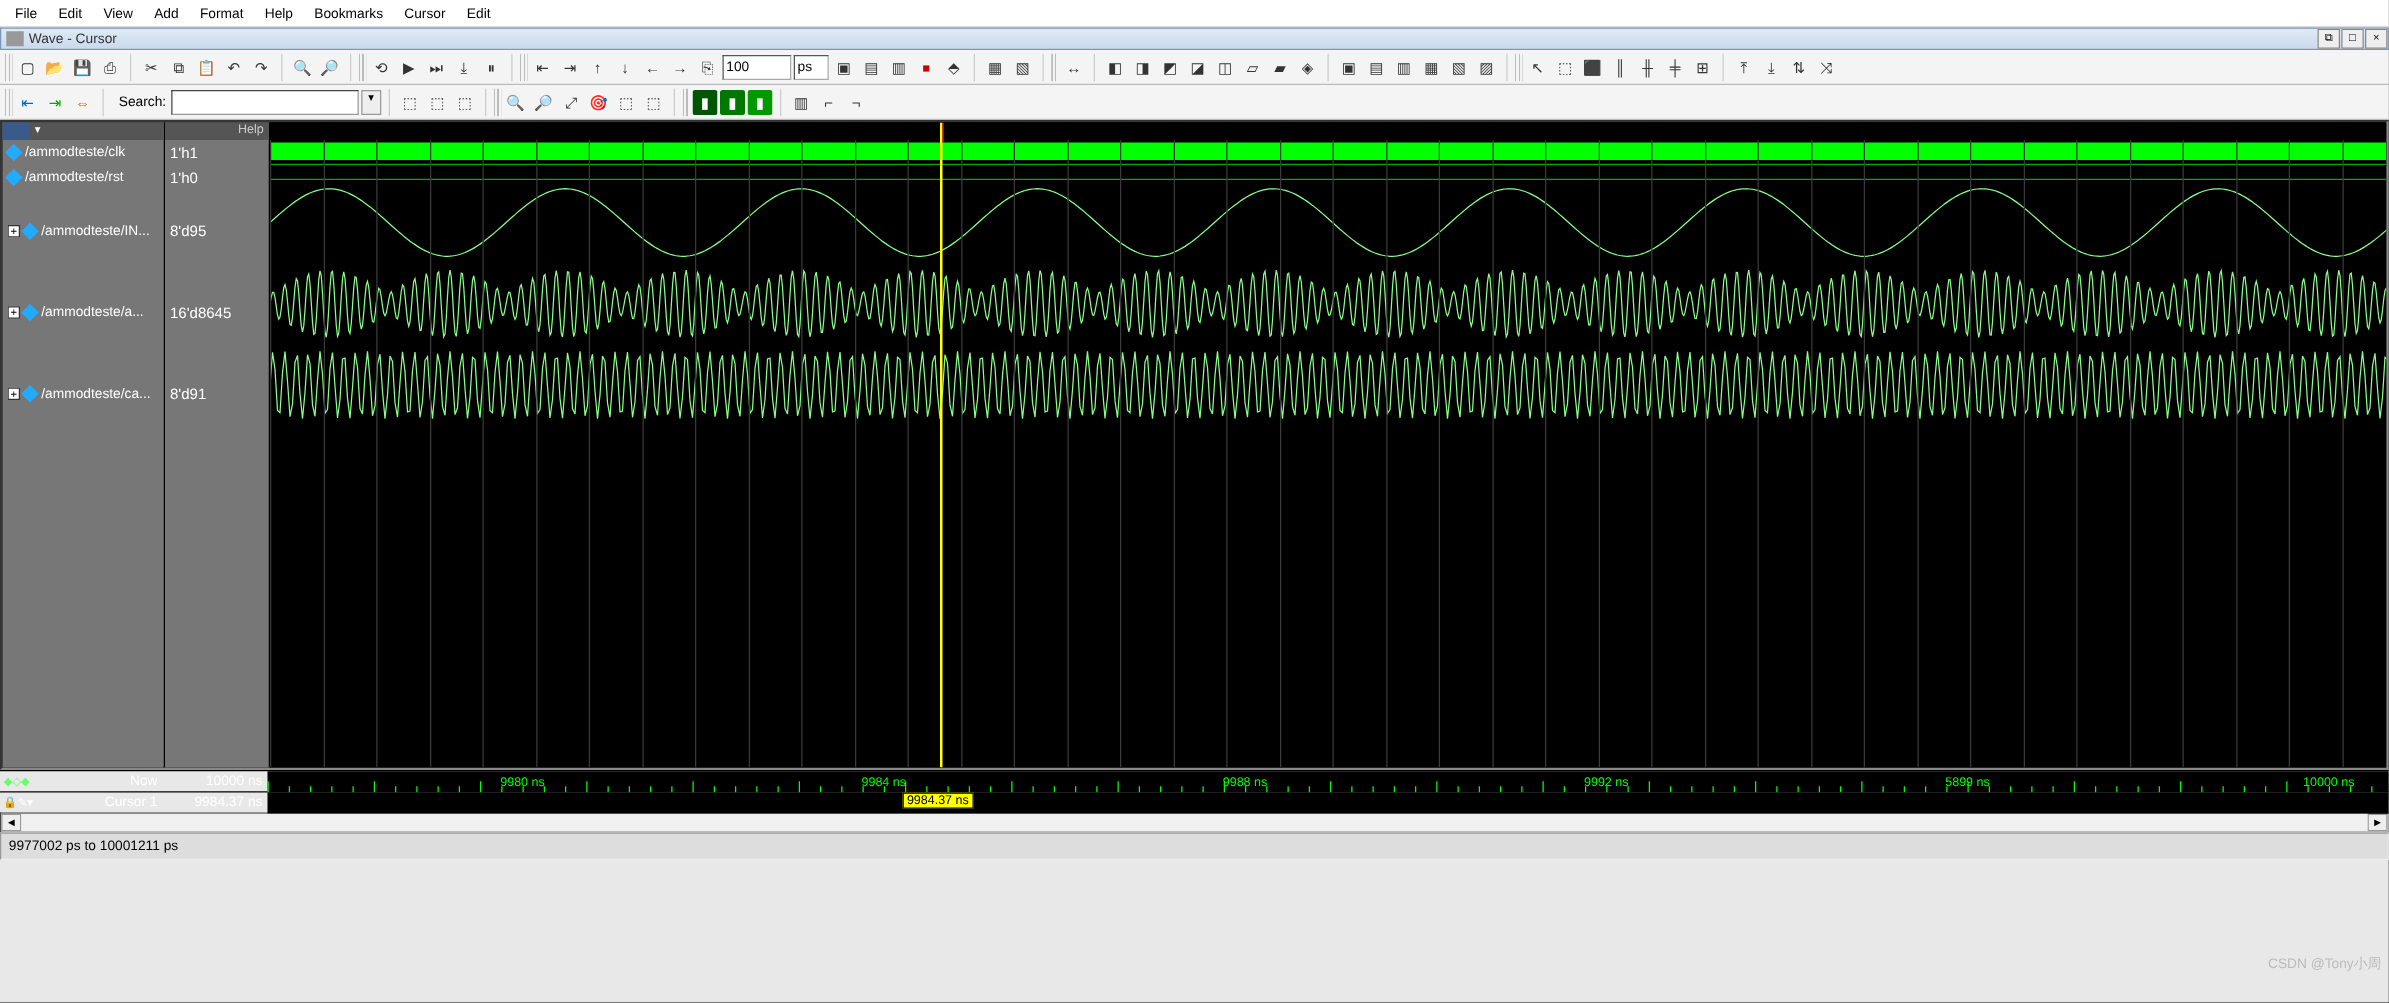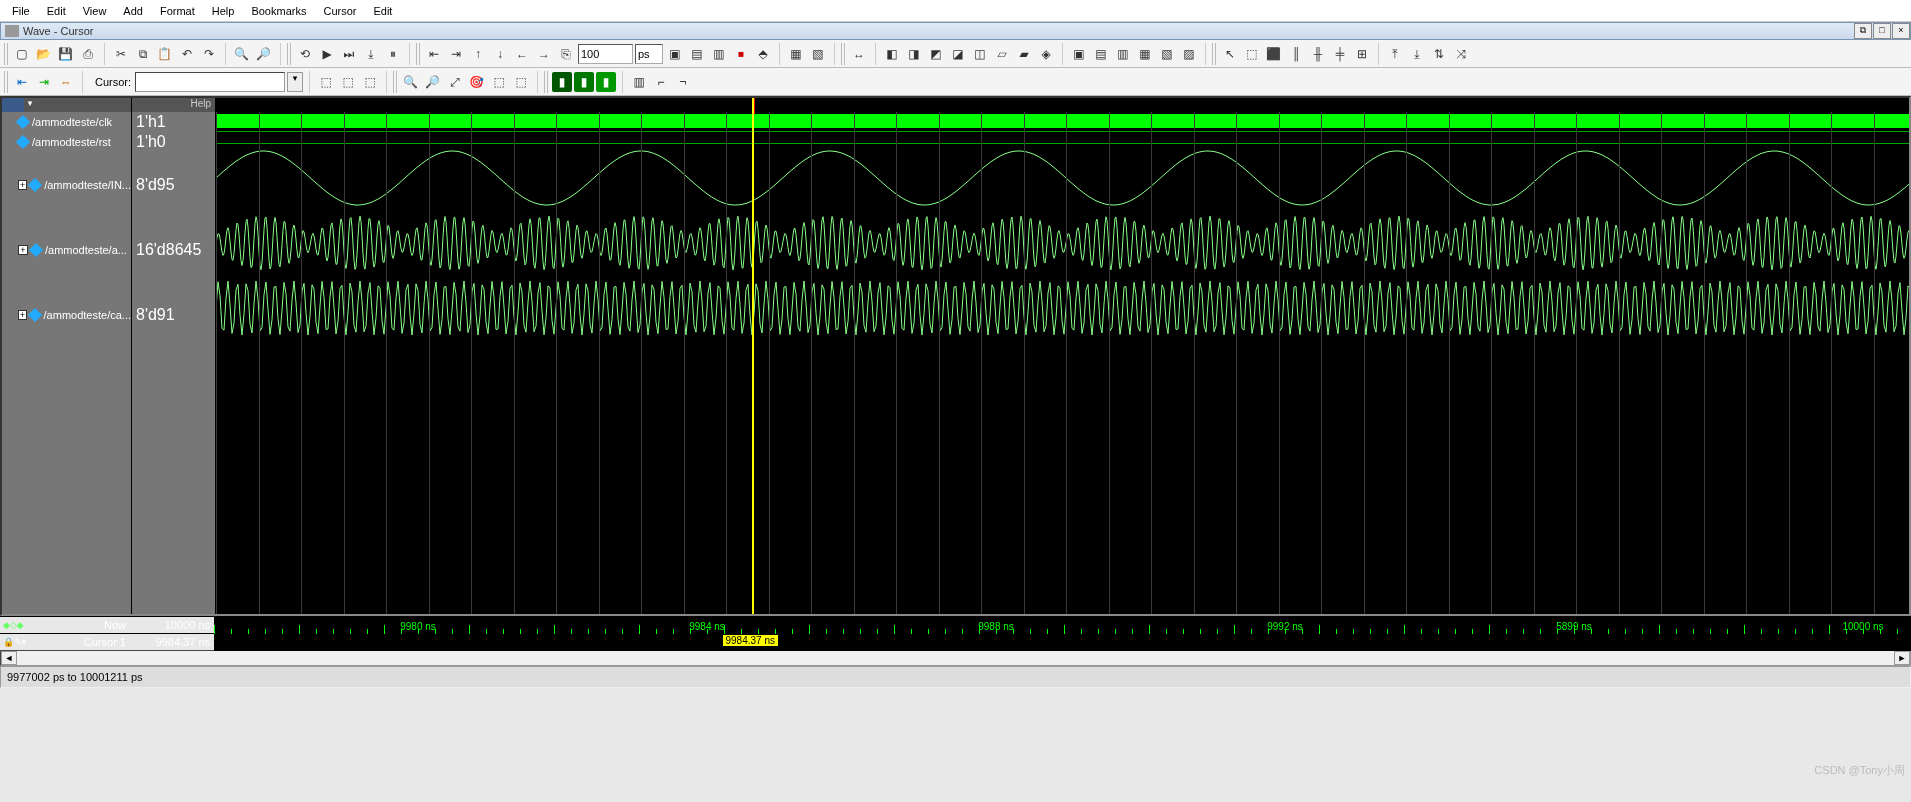--- a/index.html
+++ b/index.html
@@ -19,27 +19,27 @@
 .tb-unit{width:28px;height:20px;border:1px inset #aaa;background:#fff;font-size:11px;padding:0 2px}
 .row2{height:28px;background:#f4f4f4;border-bottom:1px solid #bbb;display:flex;align-items:center;padding:0 4px;gap:2px}
 .searchlbl{margin:0 2px 0 6px}
 .searchbox{width:150px;height:20px;border:1px inset #999;background:#fff}
 .searchdd{width:16px;height:20px;border:1px solid #999;background:#eee;text-align:center;font-size:9px}
 .wave-area{position:relative;height:520px;background:#000;border:2px inset #888;display:flex}
 .sigcol{width:130px;background:#777;border-right:1px solid #000;display:flex;flex-direction:column}
 .sighdr{height:14px;background:#555;display:flex}
 .sighdr .cog{width:22px;height:14px;background:#3a5a8a;position:relative}
 .sighdr .dd{width:12px;text-align:center;color:#fff;font-size:9px}
-.sigrow{height:20px;display:flex;align-items:center;padding-left:16px;color:#fff;font-size:10px;overflow:hidden}
+.sigrow{height:20px;display:flex;align-items:center;padding-left:4px;color:#fff;font-size:10px;overflow:hidden}
 .sigrow.big{height:65px;align-items:center}
 .expico{width:10px;height:10px;background:#fff;color:#000;text-align:center;line-height:9px;font-size:9px;margin-right:3px;border:1px solid #333}
 .diamond{width:10px;height:10px;background:#2af;transform:rotate(45deg);margin-right:4px;flex-shrink:0}
 .valcol{width:84px;background:#777;border-right:1px solid #000;display:flex;flex-direction:column}
 .valhdr{height:14px;background:#555;color:#ccc;text-align:right;padding-right:4px;font-size:10px}
-.valrow{height:20px;color:#fff;padding-left:4px;display:flex;align-items:center;font-size:16px}
+.valrow{height:20px;color:#fff;padding-left:4px;display:flex;align-items:center;font-size:12px}
 .valrow.big{height:65px}
 .wavecol{flex:1;background:#000;position:relative;overflow:hidden}
 .wavehdr{height:14px;background:#000}
 .grid-v{position:absolute;top:14px;bottom:0;width:1px;background:#3a3a3a}
 .cursor-line{position:absolute;top:0;bottom:0;width:2px;background:#ff0;z-index:5}
 .cursor-red{position:absolute;top:0;width:1px;height:16px;background:#f00;z-index:5}
 .clk-band{position:absolute;left:0;right:0;top:16px;height:14px;background:#0f0}
 .rst-line{position:absolute;left:0;right:0;top:33px;height:1px;background:#0a0}
 .rst-line2{position:absolute;left:0;right:0;top:45px;height:1px;background:#0a0}
 svg.wave{position:absolute;left:0}
@@ -158,21 +158,21 @@
   <div class="tb-btn">⇅</div>
   <div class="tb-btn">⤨</div>
 </div>
 
 <div class="row2">
   <div class="tb-grip"></div>
   <div class="tb-btn" style="color:#06c">⇤</div>
   <div class="tb-btn" style="color:#0a0">⇥</div>
   <div class="tb-btn" style="color:#c60">⇔</div>
   <div class="tb-sep"></div>
-  <span class="searchlbl">Cursor:</span>
+  <span class="searchlbl">Search:</span>
   <input class="searchbox" value="" style="">
   <div class="searchdd">▾</div>
   <div class="tb-sep"></div>
   <div class="tb-btn">⬚</div>
   <div class="tb-btn">⬚</div>
   <div class="tb-btn">⬚</div>
   <div class="tb-sep"></div>
   <div class="tb-grip"></div>
   <div class="tb-btn">🔍</div>
   <div class="tb-btn">🔎</div>

